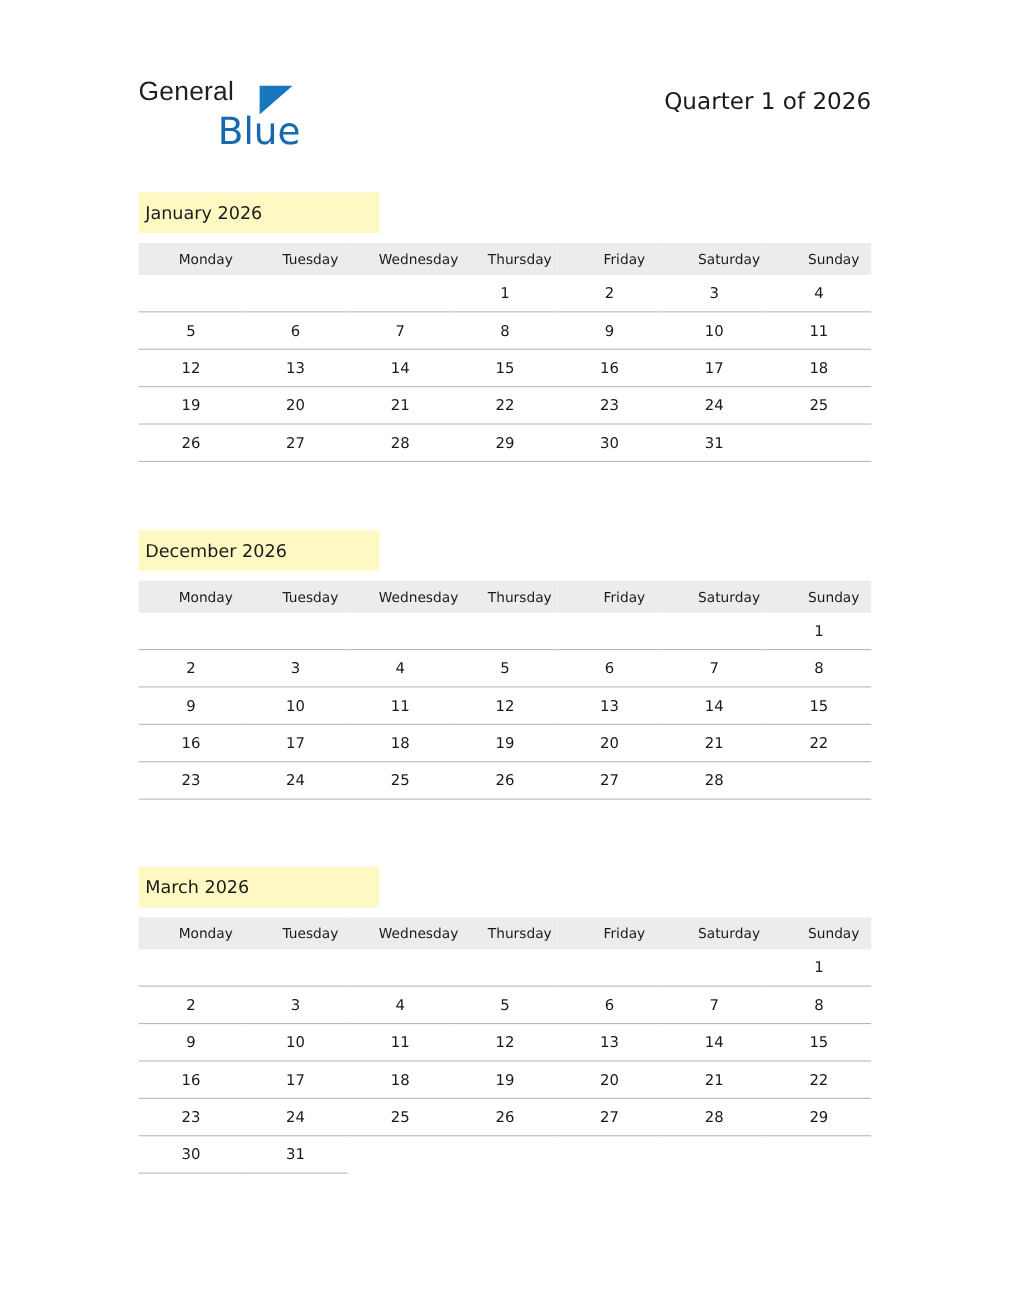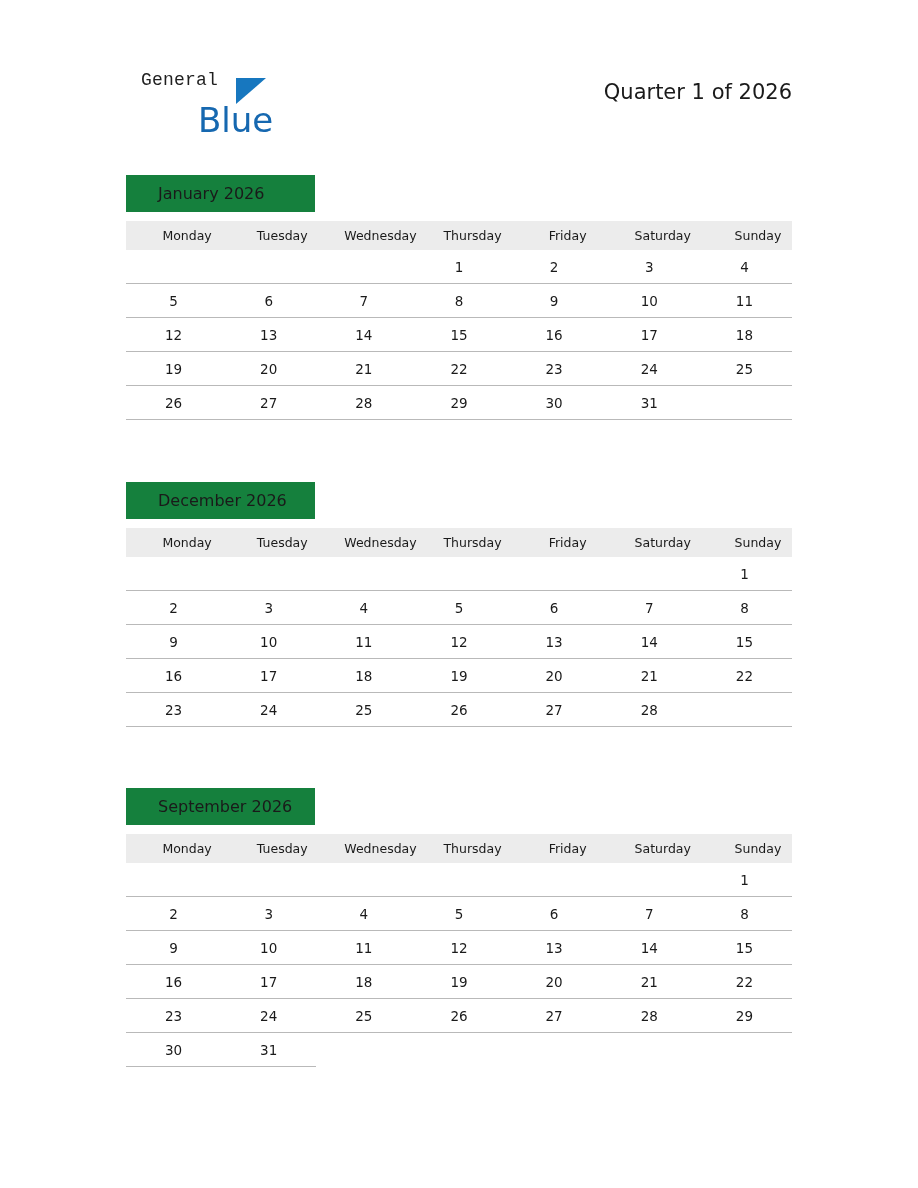--- a/index.html
+++ b/index.html
@@ -32,26 +32,26 @@
   }
   .logo {
     position: absolute;
     left: 126px;
     top: 8px;
     width: 190px;
     height: 70px;
   }
   .logo-general {
     position: absolute;
-    left: 15px;
+    left: 0;
     top: 0;
-    font-size: 18px;
+    font-size: 24px;
     letter-spacing: 0.2px;
     color: #1f1f1f;
-    font-family: Liberation Mono, monospace;
+    font-family: Liberation Sans, sans-serif;
   }
   .logo-blue {
     position: absolute;
     left: 72px;
     top: 30px;
     font-size: 34px;
     color: #1668b0;
     font-family: "DejaVu Sans", sans-serif;
   }
   .logo-triangle {
@@ -77,26 +77,26 @@
   .month {
     position: absolute;
     left: 126px;
     width: 666px;
   }
   #month-0 { top: 175px; }
   #month-1 { top: 482px; }
   #month-2 { top: 788px; }
 
   .month-name-box {
-    width: 189px;
+    width: 219px;
     height: 37px;
-    background: #15803d;
+    background: #fef9c3;
     display: flex;
     align-items: center;
-    padding-left: 32px;
+    padding-left: 6px;
     box-sizing: border-box;
   }
   .month-name {
     font-size: 16px;
     color: #1a1a1a;
   }
 
   table.cal {
     border-collapse: collapse;
     width: 666px;
@@ -268,21 +268,21 @@
           <td>27</td>
           <td>28</td>
           <td class="empty"></td>
         </tr>
       </tbody>
     </table>
   </div>
 
   <div class="month" id="month-2">
     <div class="month-name-box">
-      <span class="month-name">September 2026</span>
+      <span class="month-name">March 2026</span>
     </div>
     <table class="cal">
       <thead>
         <tr>
           <th>Monday</th>
           <th>Tuesday</th>
           <th>Wednesday</th>
           <th>Thursday</th>
           <th>Friday</th>
           <th>Saturday</th>

